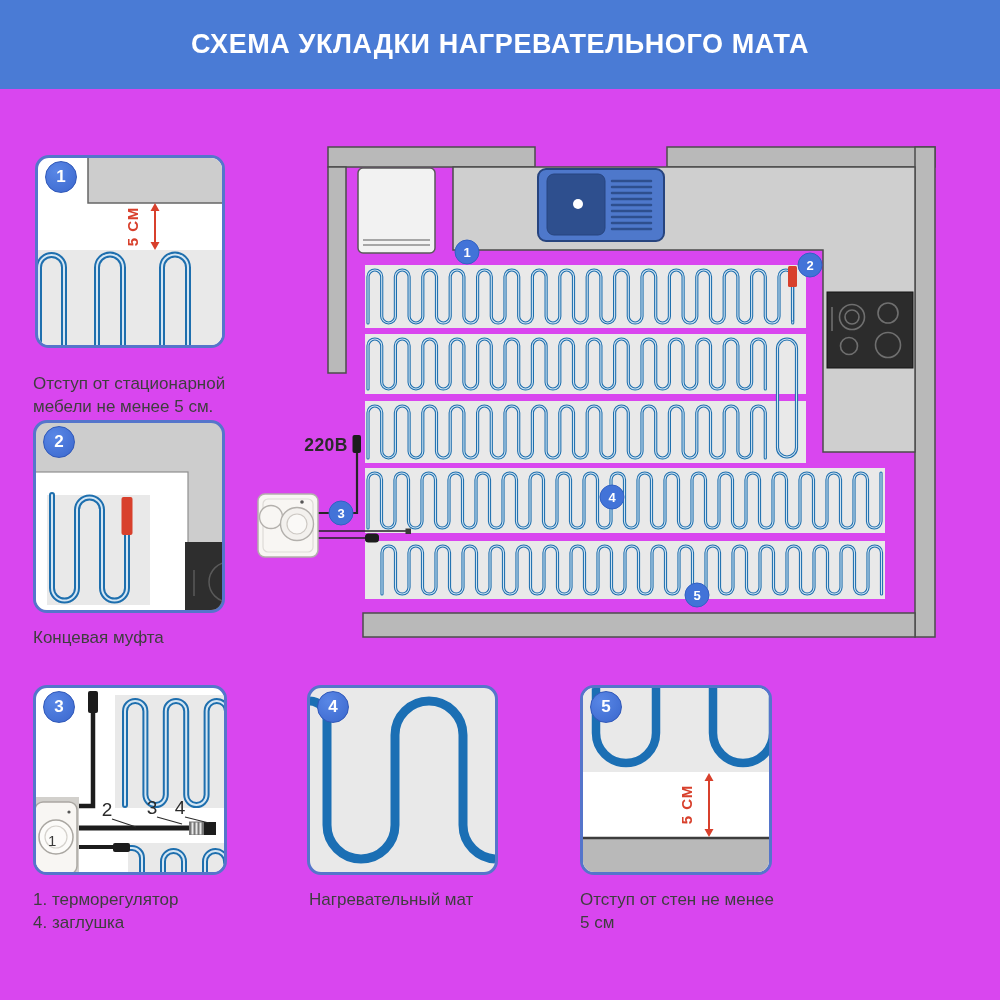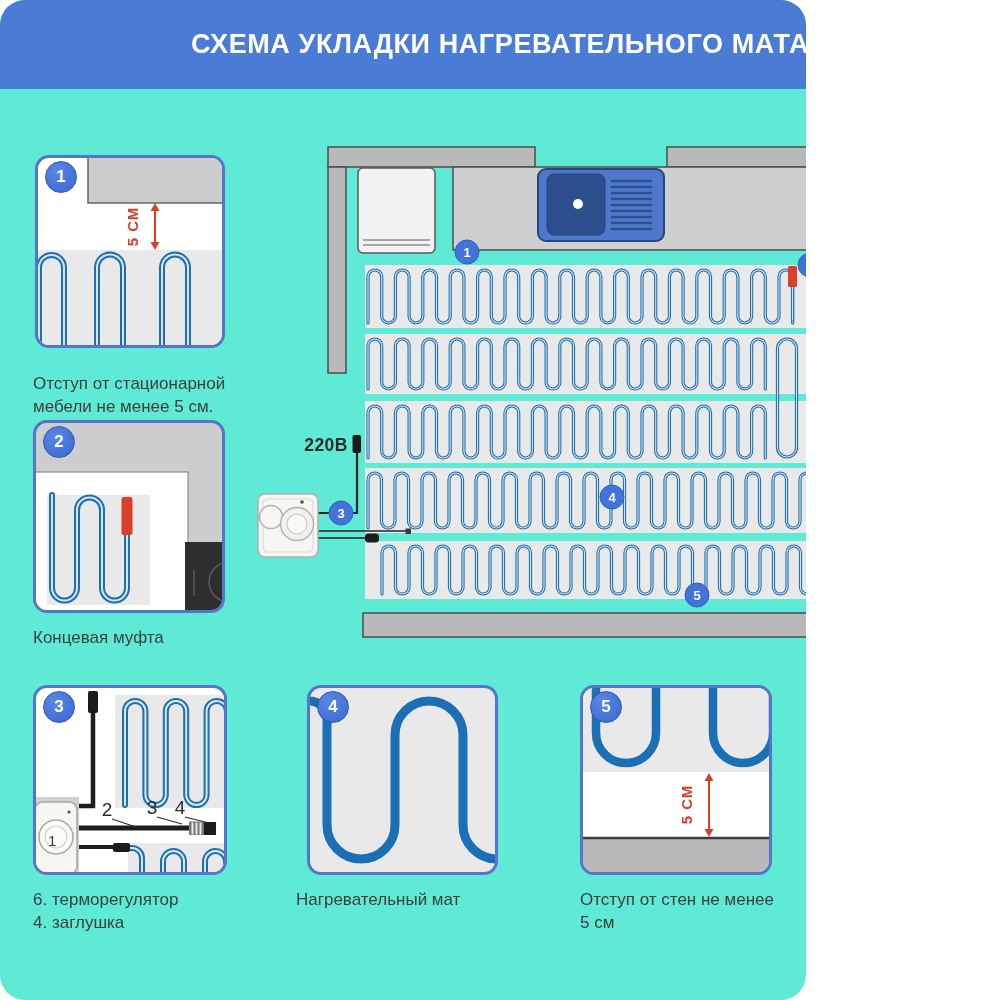--- a/index.html
+++ b/index.html
@@ -1,17 +1,17 @@
 <!DOCTYPE html>
 <html><head>
 <meta charset="utf-8">
 <style>
   html,body{margin:0;padding:0;background:#fff;}
   body{font-family:"Liberation Sans",sans-serif;}
-  #stage{position:relative;width:806px;height:1000px;background:#5eead4;overflow:hidden;border-radius:25px;}
+  #stage{position:relative;width:1000px;height:1000px;background:#d946ef;overflow:hidden;}
 
   .header{position:absolute;left:0;top:0;width:1000px;height:89px;background:#4a7bd5;
           display:flex;align-items:center;justify-content:center;}
   .header h1{margin:0;color:#ffffff;font-size:27px;font-weight:bold;letter-spacing:.6px;}
 
   .panel{position:absolute;border:3px solid #5575cb;border-radius:14px;background:#ffffff;
          overflow:hidden;box-sizing:border-box;}
   .panel>svg{position:absolute;left:-3px;top:-3px;}
 
   .badge{position:absolute;left:7px;top:3px;width:30px;height:30px;border-radius:50%;
@@ -225,31 +225,31 @@
       </g>
       <g stroke="#2b2b2b" stroke-width="1.2">
         <path d="M79,134 L103,142"></path>
         <path d="M124,132 L149,139"></path>
         <path d="M152,132 L176,138"></path>
       </g>
     </svg>
     <div class="badge">3</div>
   </div>
   <div class="caption" style="left:33px;top:888px;width:205px;">
-    <div>6. терморегулятор</div>
+    <div>1. терморегулятор</div>
     <div>4. заглушка</div>
   </div>
 
   <div class="panel" style="left:307px;top:685px;width:191px;height:190px;background:#e9e9e9;">
     <svg width="191" height="190" viewBox="0 0 191 190">
       <path d="M-8,16 H2 A18 18 0 0 1 20,34 V140 A34 34 0 0 0 88,140 V50 A34 34 0 0 1 156,50 V140 A34 34 0 0 0 224,140 V16" fill="none" stroke="#1b6fb4" stroke-width="9" stroke-linecap="round"></path>
     </svg>
     <div class="badge">4</div>
   </div>
-  <div class="caption" style="left:296px;top:888px;">Нагревательный мат</div>
+  <div class="caption" style="left:309px;top:888px;">Нагревательный мат</div>
 
   <div class="panel" style="left:580px;top:685px;width:192px;height:190px;">
     <svg width="192" height="190" viewBox="0 0 192 190">
       <rect x="-3" y="-3" width="198" height="90" fill="#e9e9e9"></rect>
       <path d="M16,-6 V48 A30 30 0 0 0 76,48 V-6 M133,-6 V48 A30 30 0 0 0 193,48 V-6" fill="none" stroke="#1b6fb4" stroke-width="8.5" stroke-linecap="round"></path>
       <rect x="-3" y="153" width="198" height="40" fill="#b9b9b9"></rect>
       <path d="M-3,153 H195" stroke="#3d3d3d" stroke-width="2.5"></path>
       <g fill="#d8402c" stroke="#d8402c">
         <path d="M129,93 V147" fill="none" stroke-width="2"></path>
         <polygon points="129,88 124.5,96 133.5,96" stroke="none"></polygon>

